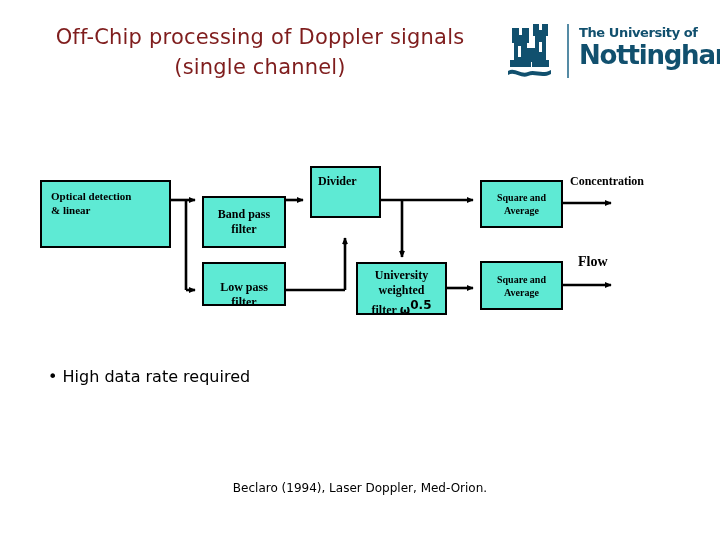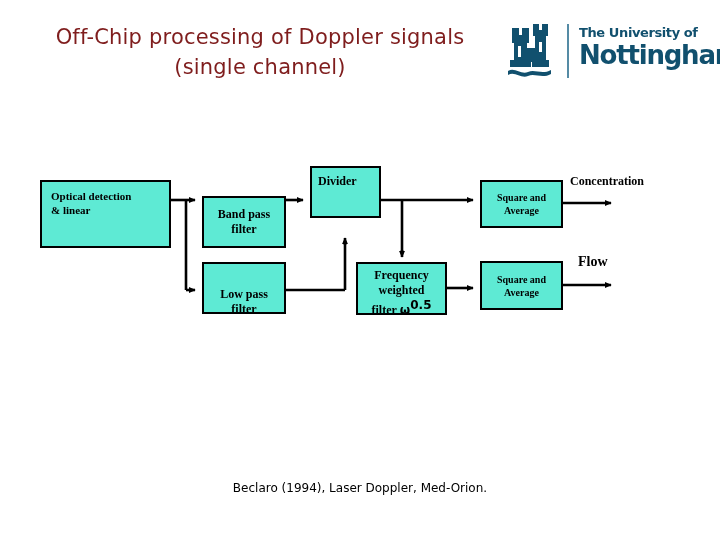--- a/index.html
+++ b/index.html
@@ -107,24 +107,24 @@
     left: 202px; top: 180px;
     width: 84px; height: 52px;
     font-size: 12px;
     line-height: 15px;
     padding-top: 9px;
     text-align: center;
     margin-top: 16px;
   }
   #node-lowpass {
     left: 202px; top: 262px;
-    width: 84px; height: 52px;
-    font-size: 12px;
-    line-height: 15px;
-    padding-top: 23px;
+    width: 84px; height: 44px;
+    font-size: 12px;
+    line-height: 15px;
+    padding-top: 16px;
     text-align: center;
   }
   #node-divider {
     left: 310px; top: 166px;
     width: 71px; height: 52px;
     font-size: 12px;
     line-height: 15px;
     padding: 6px 0 0 6px;
     text-align: left;
   }
@@ -281,34 +281,37 @@
 <div class="node" id="node-lowpass">
   <span class="node-label">Low pass</span>
   <span class="node-label">filter</span>
 </div>
 
 <div class="node" id="node-divider">
   <span class="node-label">Divider</span>
 </div>
 
 <div class="node" id="node-freqweighted">
-  <span class="node-label">Frequency</span>
+  <span class="node-label">University</span>
   <span class="node-label">weighted</span>
   <span class="node-label"><span>filter</span>&nbsp;<span class="omega"><span>ω</span><sup>0.5</sup></span></span>
 </div>
 
 <div class="node" id="node-sqavg-top">
   <span class="node-label">Square and</span>
   <span class="node-label">Average</span>
 </div>
 
 <div class="node" id="node-sqavg-bottom">
   <span class="node-label">Square and</span>
   <span class="node-label">Average</span>
 </div>
 
 <div class="edge-label" id="label-concentration">Concentration</div>
 <div class="edge-label" id="label-flow">Flow</div>
 
 <div id="bullets">
+  <div class="bullet-wrap">
+    <span class="bullet-line"><span>•</span>&nbsp;<span>High data rate required</span></span>
+  </div>
 </div>
 
 <div id="footer-citation">Beclaro (1994), Laser Doppler, Med-Orion.</div>
 
 </body></html>

